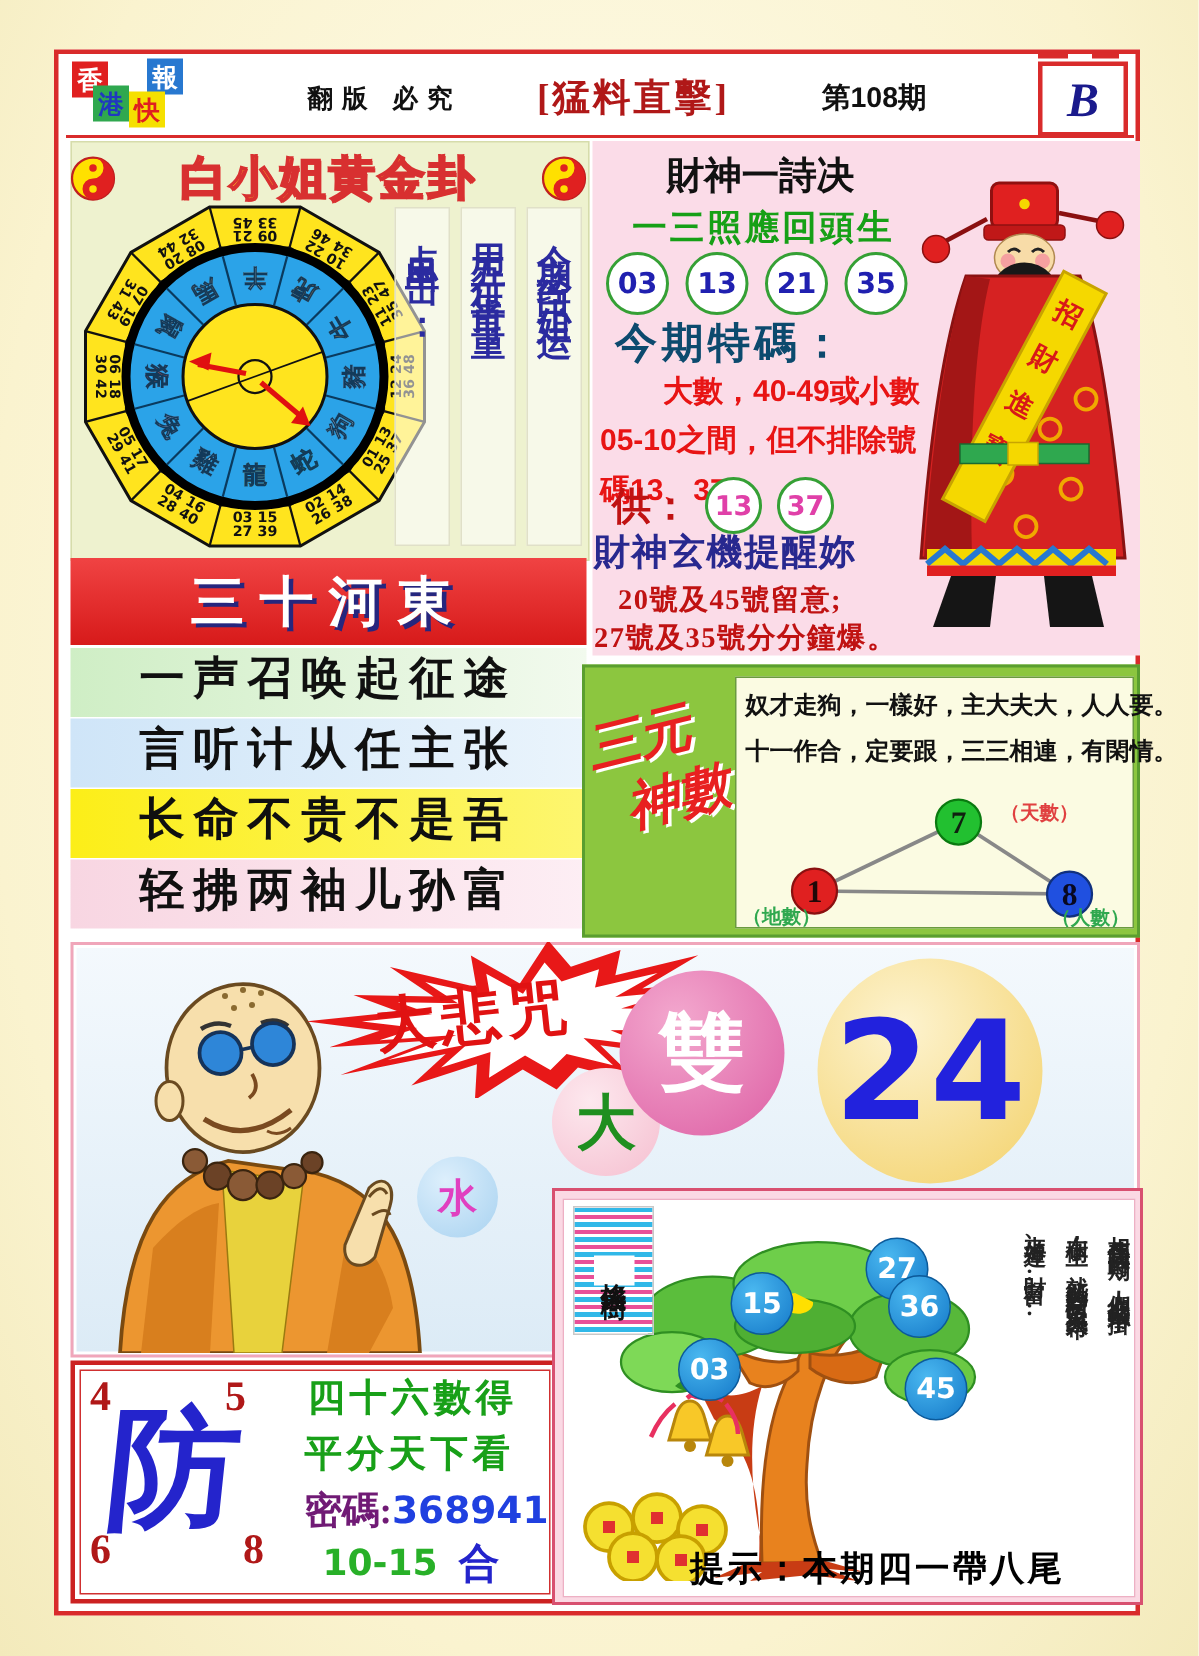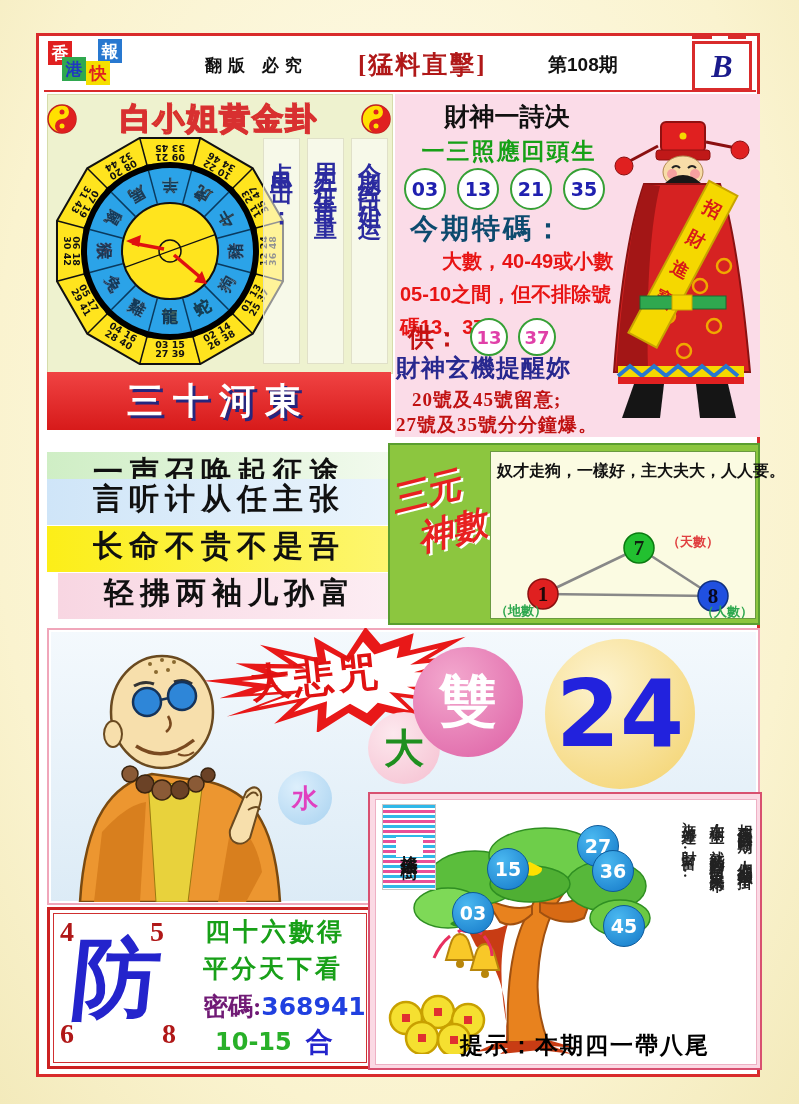--- a/index.html
+++ b/index.html
@@ -32,21 +32,21 @@
                   text-shadow:1px 1px 0 #e03030;letter-spacing:2px;}
   #vcols{left:292px;top:138px;width:96px;height:228px;writing-mode:vertical-rl;}
   #vcols .vcol{font:700 23px "Liberation Serif",serif;color:#2b2ba0;letter-spacing:9px;
                background:rgba(255,255,255,.55);border:1px solid #e0e0c8;padding:5px 2px;margin-left:7px;height:214px;}
   
   #member{left:47px;top:372px;width:344px;height:58px;background:linear-gradient(#f04343,#d71a1a);
           display:flex;align-items:center;justify-content:center;}
   #member span{font:700 36px "Liberation Serif",serif;color:#fff;letter-spacing:10px;text-shadow:3px 3px 0 #26267e;}
   .band{left:47px;width:344px;height:46px;text-align:center;line-height:46px;
         font:700 30px "Liberation Serif",serif;color:#101010;letter-spacing:6px;}
-  .band1{background:linear-gradient(90deg,#cfeec5,#f2faee);margin-top:20px;}
+  .band1{background:linear-gradient(90deg,#cfeec5,#f2faee);}
   .band2{background:linear-gradient(90deg,#cfe5f8,#eaf4fc);}
   .band3{background:linear-gradient(90deg,#fcee18,#fdf670);}
   .band4{background:linear-gradient(90deg,#f8d6e2,#fdeef4);}
   
   #fortune{left:395px;top:94px;width:365px;height:343px;background:#fbdce8;}
   #f-title{left:398px;top:100px;width:218px;text-align:center;font:700 25px "Liberation Serif",serif;color:#111;}
   #f-verse{left:398px;top:136px;width:222px;text-align:center;font:700 23px "Liberation Sans",sans-serif;color:#16a016;letter-spacing:2px;}
   .numrow{display:flex;gap:11px;}
   .num-circle{width:38px;height:38px;border-radius:50%;background:#fff;border:2px solid #35a035;
               color:#2020b0;font:700 19px "DejaVu Sans",sans-serif;display:flex;align-items:center;justify-content:center;}
@@ -218,21 +218,21 @@
   <div class="vcol">用五行生肖可重</div>
   <div class="vcol">点出击⊞：</div>
 </div>
 
 <div id="member" class="abs">
   <span>三十河東</span>
 </div>
 <div class="band band1 abs" style="top:432px;">一声召唤起征途</div>
 <div class="band band2 abs" style="top:479px;">言听计从任主张</div>
 <div class="band band3 abs" style="top:526px;">长命不贵不是吾</div>
-<div class="band band4 abs" style="top:573px;margin-left:11px;">轻拂两袖儿孙富</div>
+<div class="band band4 abs" style="top:573px;">轻拂两袖儿孙富</div>
 
 <div id="fortune" class="abs"></div>
 <div id="f-title" class="abs">財神一詩决</div>
 <div id="f-verse" class="abs">一三照應回頭生</div>
 <div class="numrow abs" style="left:404px;top:168px;">
   <div class="num-circle">03</div>
   <div class="num-circle">13</div>
   <div class="num-circle">21</div>
   <div class="num-circle">35</div>
 </div>
@@ -283,20 +283,21 @@
   <path d="M92,268 L124,268 L132,302 L96,302 Z" fill="#151515"></path>
 </svg>
 
 <div id="sanyuan" class="abs"></div>
 <div id="sy-title" class="abs">
   <div>三元</div>
   <div>神數</div>
 </div>
 <div id="sy-panel" class="abs">
   <div class="sy-line">奴才走狗，一樣好，主大夫大，人人要。</div>
+  <div class="sy-line">十一作合，定要跟，三三相連，有閑情。</div>
   <svg width="264" height="86" viewBox="0 0 264 86" style="position:absolute;left:0;bottom:0;">
     <line x1="52" y1="62" x2="148" y2="16" stroke="#888" stroke-width="2.5"></line>
     <line x1="148" y1="16" x2="222" y2="64" stroke="#888" stroke-width="2.5"></line>
     <line x1="52" y1="62" x2="222" y2="64" stroke="#888" stroke-width="2.5"></line>
     <circle cx="148" cy="16" r="15" fill="#22c030" stroke="#0a7a10" stroke-width="1.5"></circle>
     <text x="148" y="23" text-anchor="middle" font-size="21" font-weight="bold" font-family="Liberation Serif,serif" fill="#102010">7</text>
     <text x="202" y="14" text-anchor="middle" font-size="13" font-weight="bold" fill="#e04040">（天數）</text>
     <circle cx="52" cy="62" r="15" fill="#e02020" stroke="#8a1010" stroke-width="1.5"></circle>
     <text x="52" y="69" text-anchor="middle" font-size="21" font-weight="bold" font-family="Liberation Serif,serif" fill="#200808">1</text>
     <text x="30" y="83" text-anchor="middle" font-size="13" font-weight="bold" fill="#2fa84f">（地數）</text>

